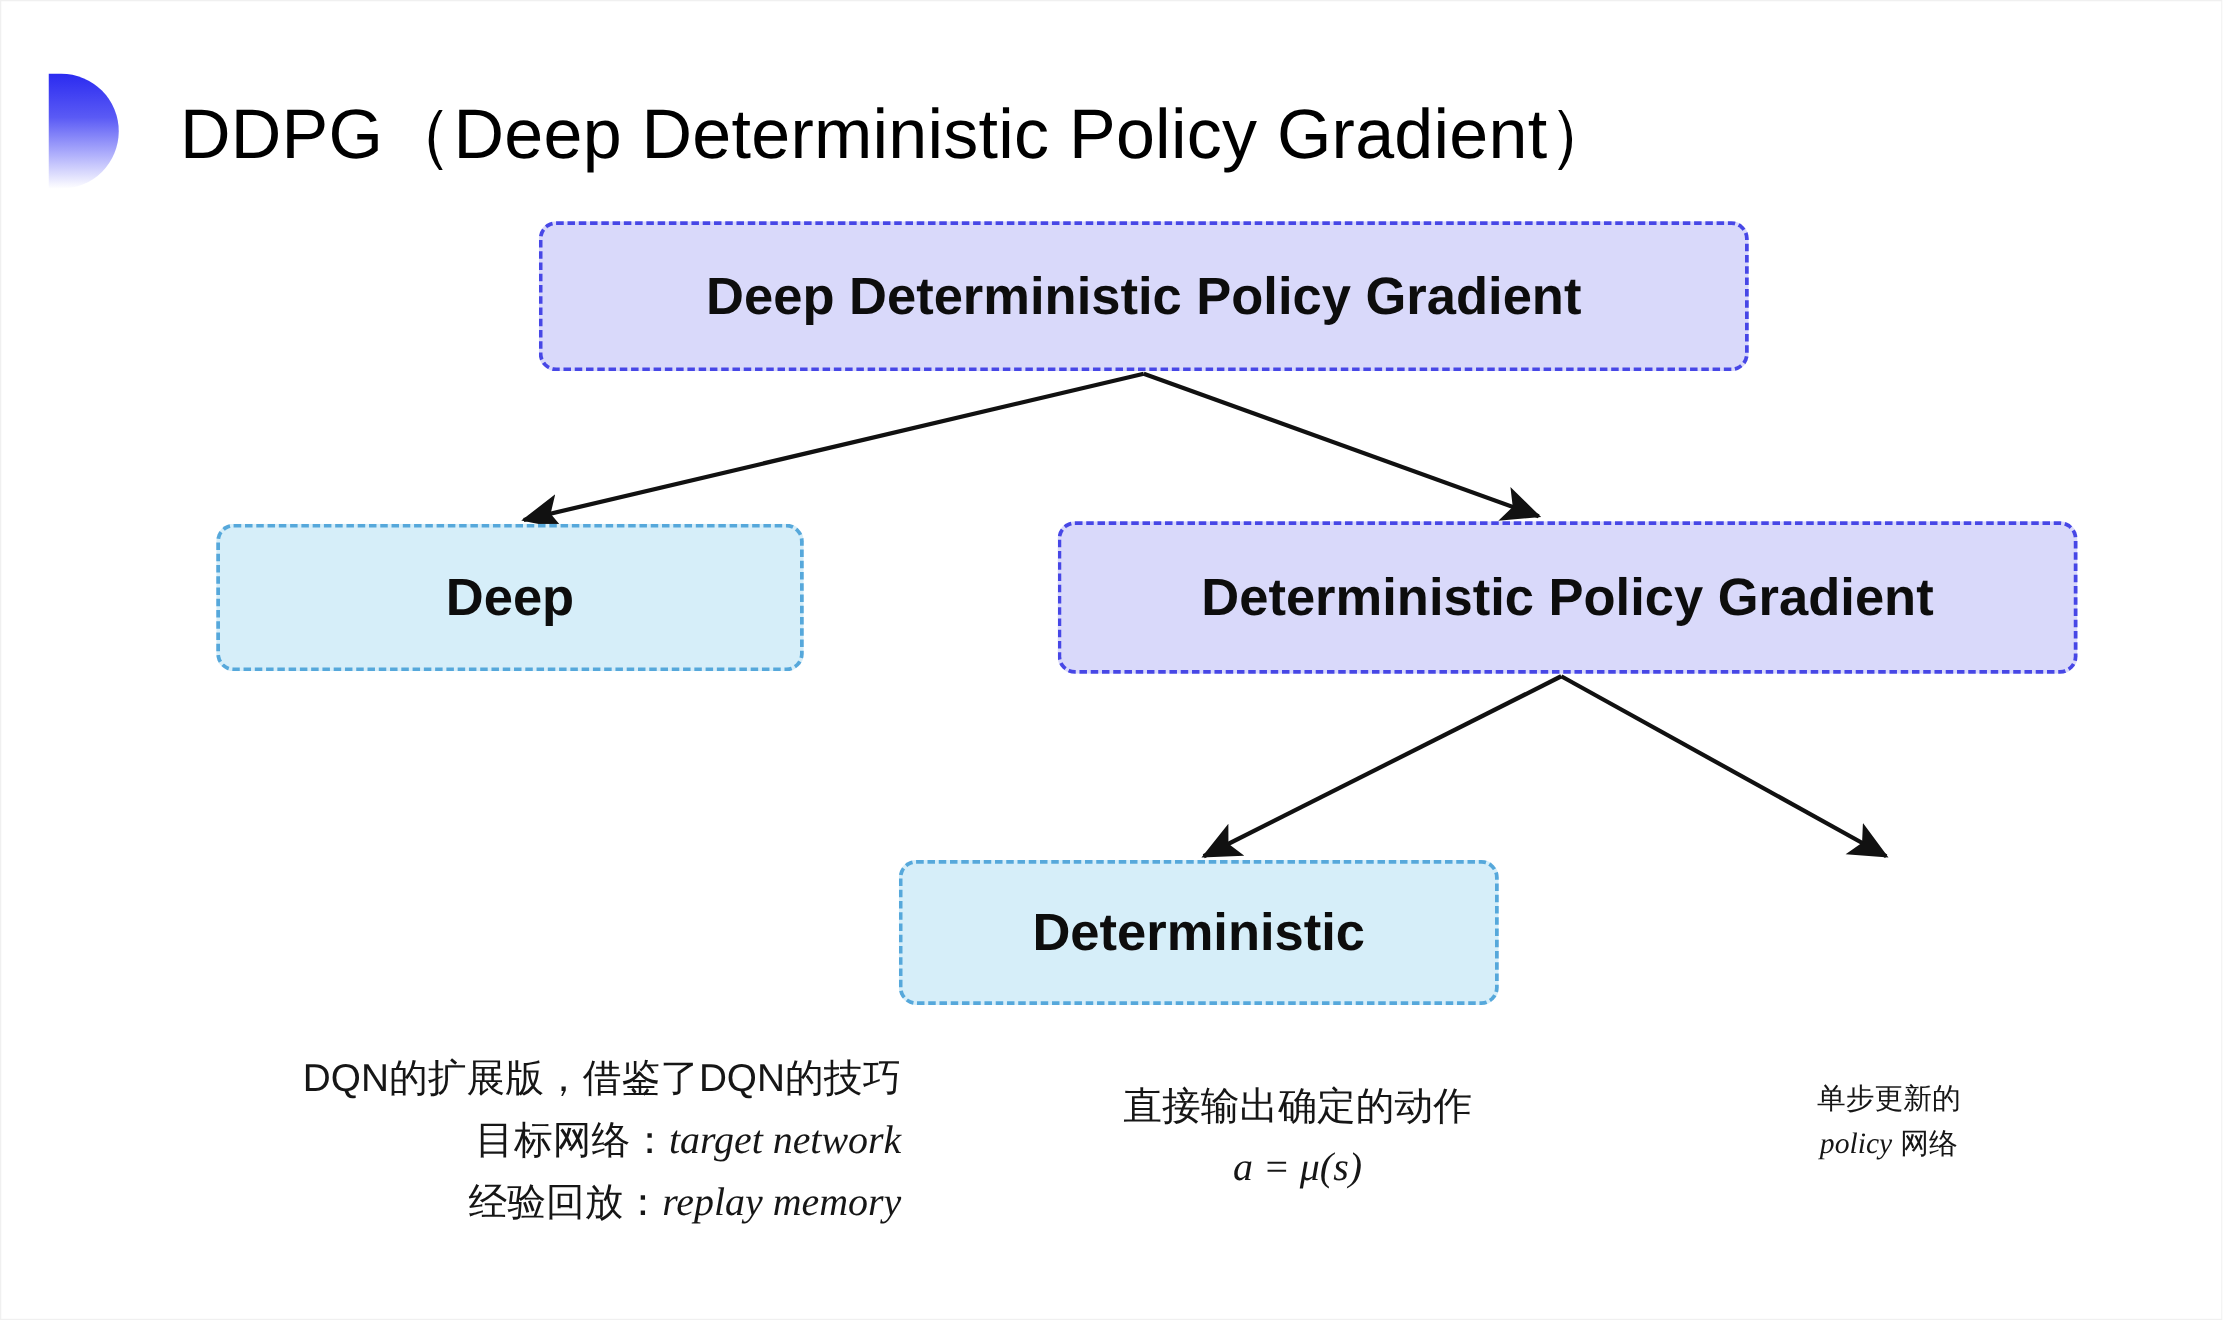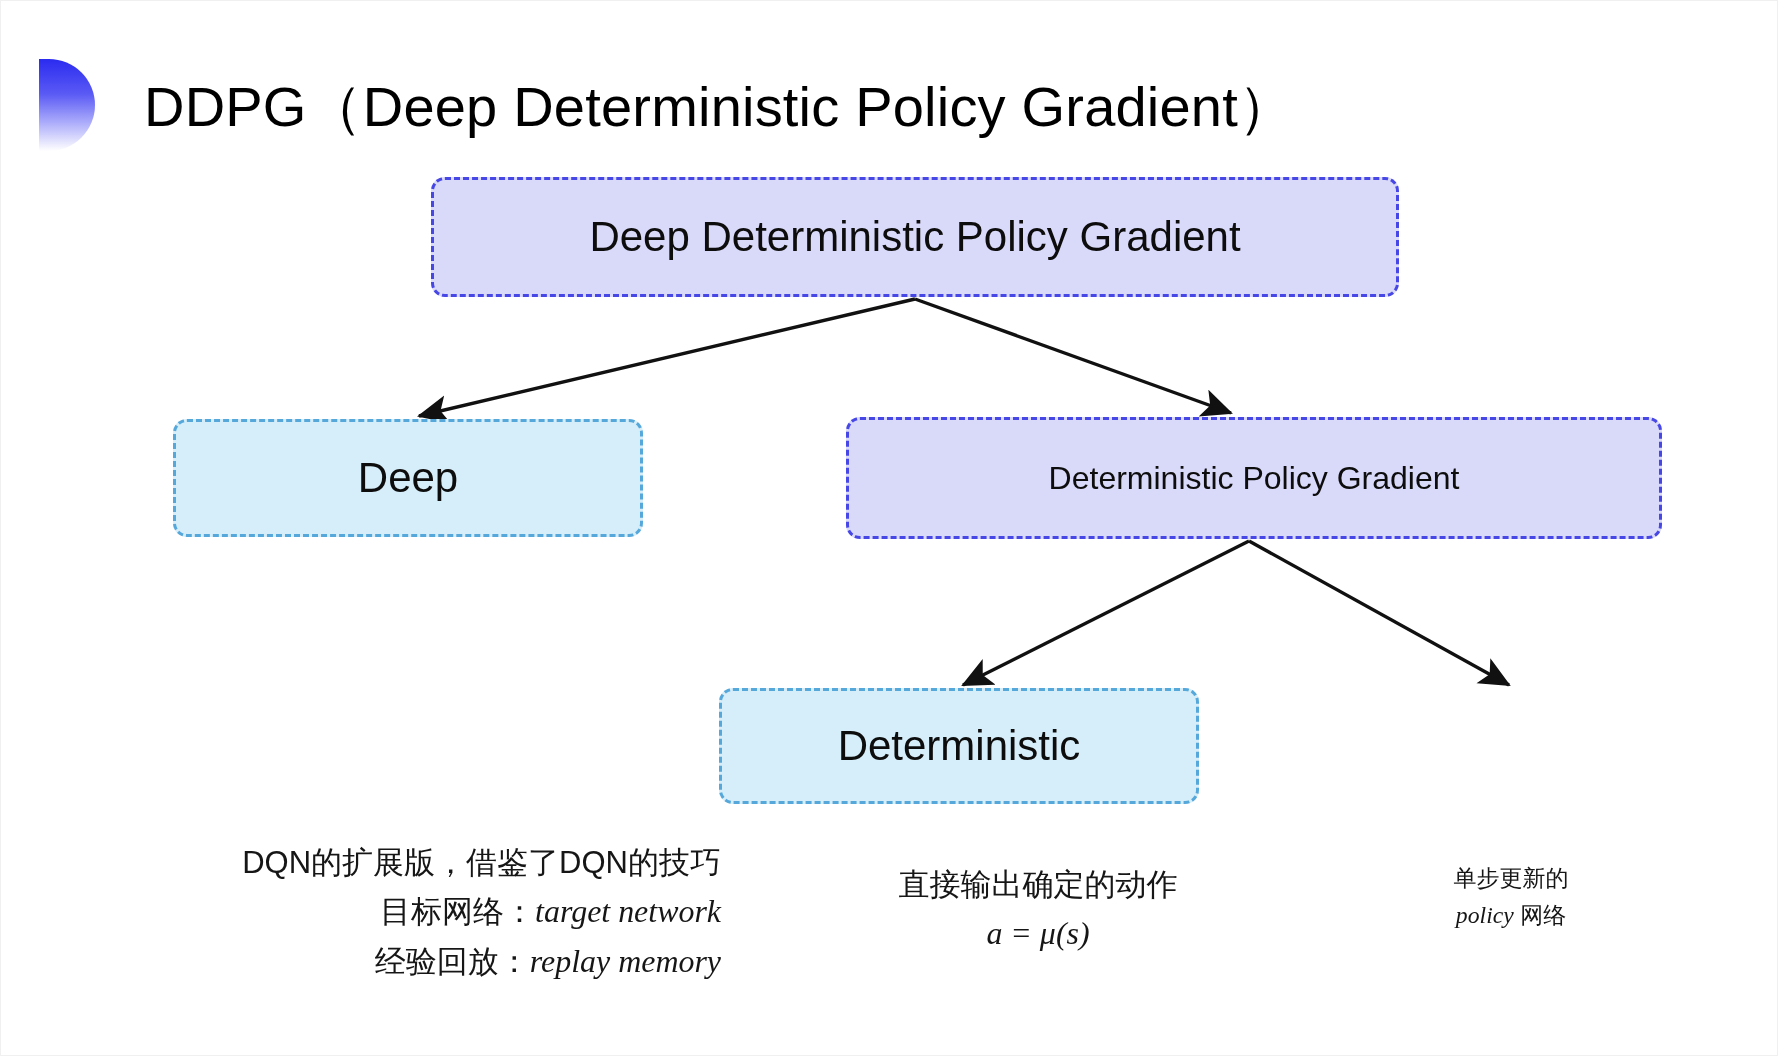--- a/index.html
+++ b/index.html
@@ -47,34 +47,34 @@
   
   .node {
     position: absolute;
     box-sizing: border-box;
     display: flex;
     align-items: center;
     justify-content: center;
     border-radius: 14px;
     text-align: center;
     color: #0d0d0d;
-    font-weight: 400;
+    font-weight: 700;
   }
   .node.purple {
     background: #d9d9fa;
     border: 3px dashed #4747e6;
   }
   .node.blue {
     background: #d6eef9;
     border: 3px dashed #56a8db;
   }
 
   #node-root   { left: 430px; top: 176px; width: 968px; height: 120px; font-size: 42px; }
   #node-deep   { left: 172px; top: 418px; width: 470px; height: 118px; font-size: 42px; }
-  #node-dpg    { left: 845px; top: 416px; width: 816px; height: 122px; font-size: 32px; }
+  #node-dpg    { left: 845px; top: 416px; width: 816px; height: 122px; font-size: 42px; }
   #node-det    { left: 718px; top: 687px; width: 480px; height: 116px; font-size: 42px; }
   #node-pg     { left: 1270px; top: 687px; width: 470px; height: 116px; font-size: 42px; }
 
   
   #arrows {
     position: absolute;
     left: 0; top: 0;
     width: 1778px;
     height: 1056px;
     pointer-events: none;

